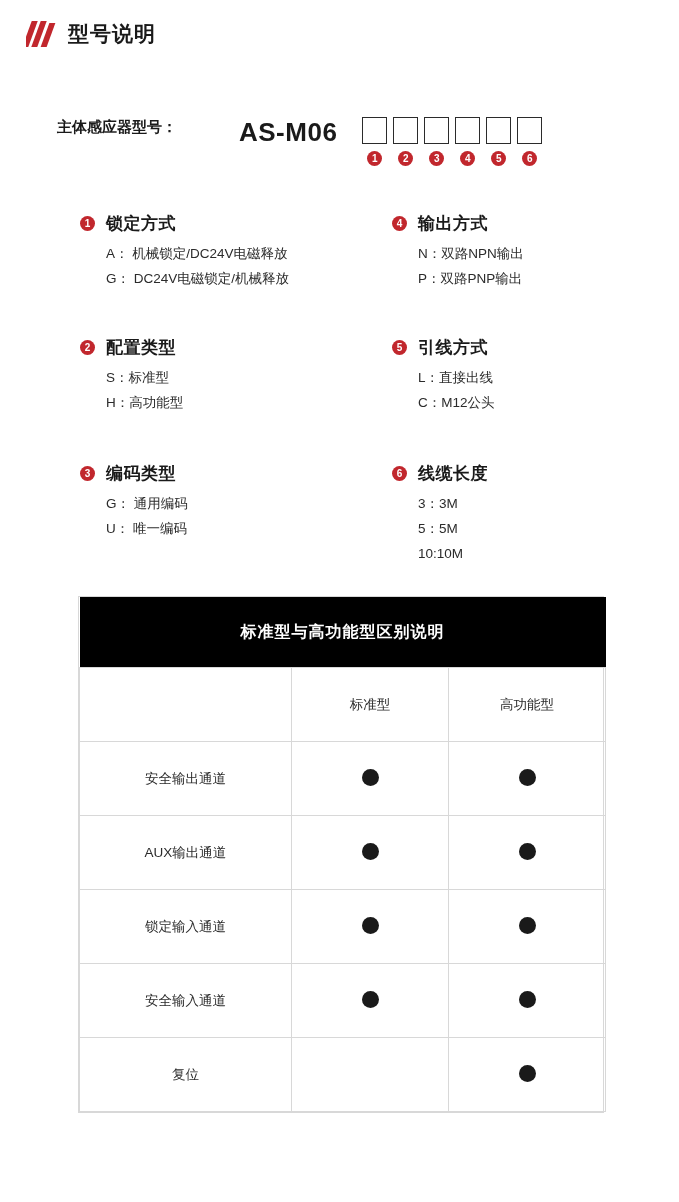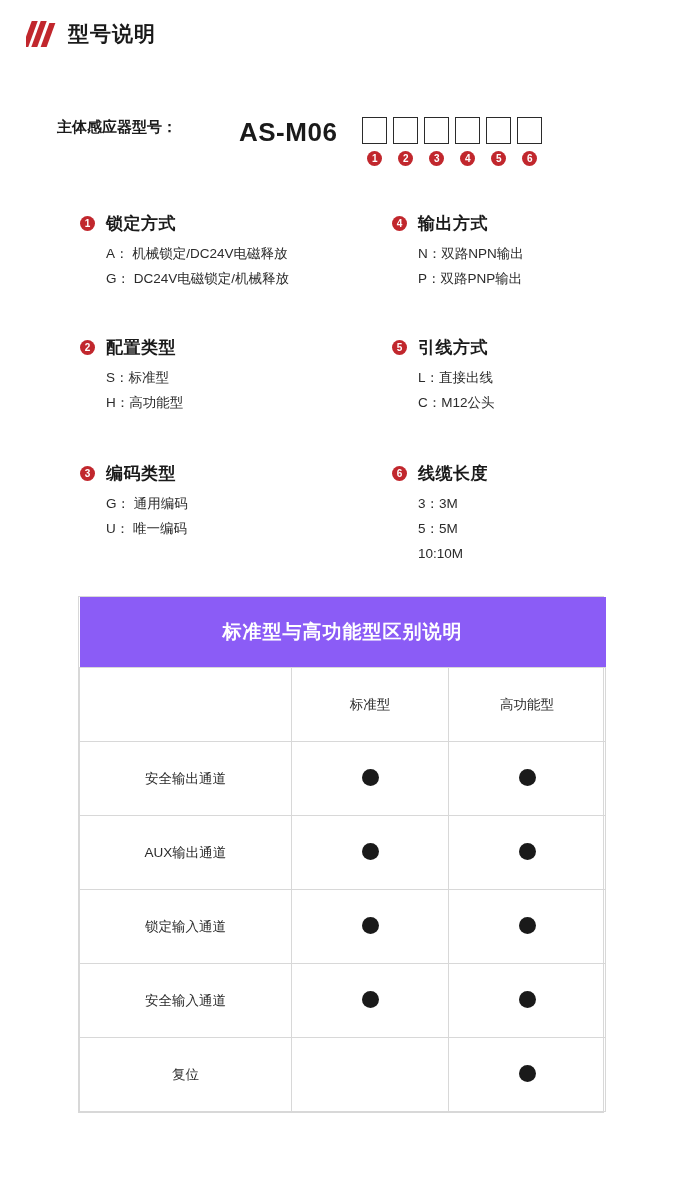--- a/index.html
+++ b/index.html
@@ -170,23 +170,23 @@
     width: 526px;
     border: 1px solid #d8d8d8;
     box-sizing: border-box;
   }
   table {
     border-collapse: collapse;
     width: 100%;
     table-layout: fixed;
   }
   th.caption {
-    background: #8b5cf6;
+    background: #000000;
     color: #ffffff;
-    font-size: 19px;
+    font-size: 16px;
     font-weight: bold;
     height: 68px;
     letter-spacing: 1px;
     border: none;
   }
   td, th.hdr {
     border: 1px solid #d8d8d8;
     text-align: center;
     font-size: 13.5px;
     color: #2b2b2b;

